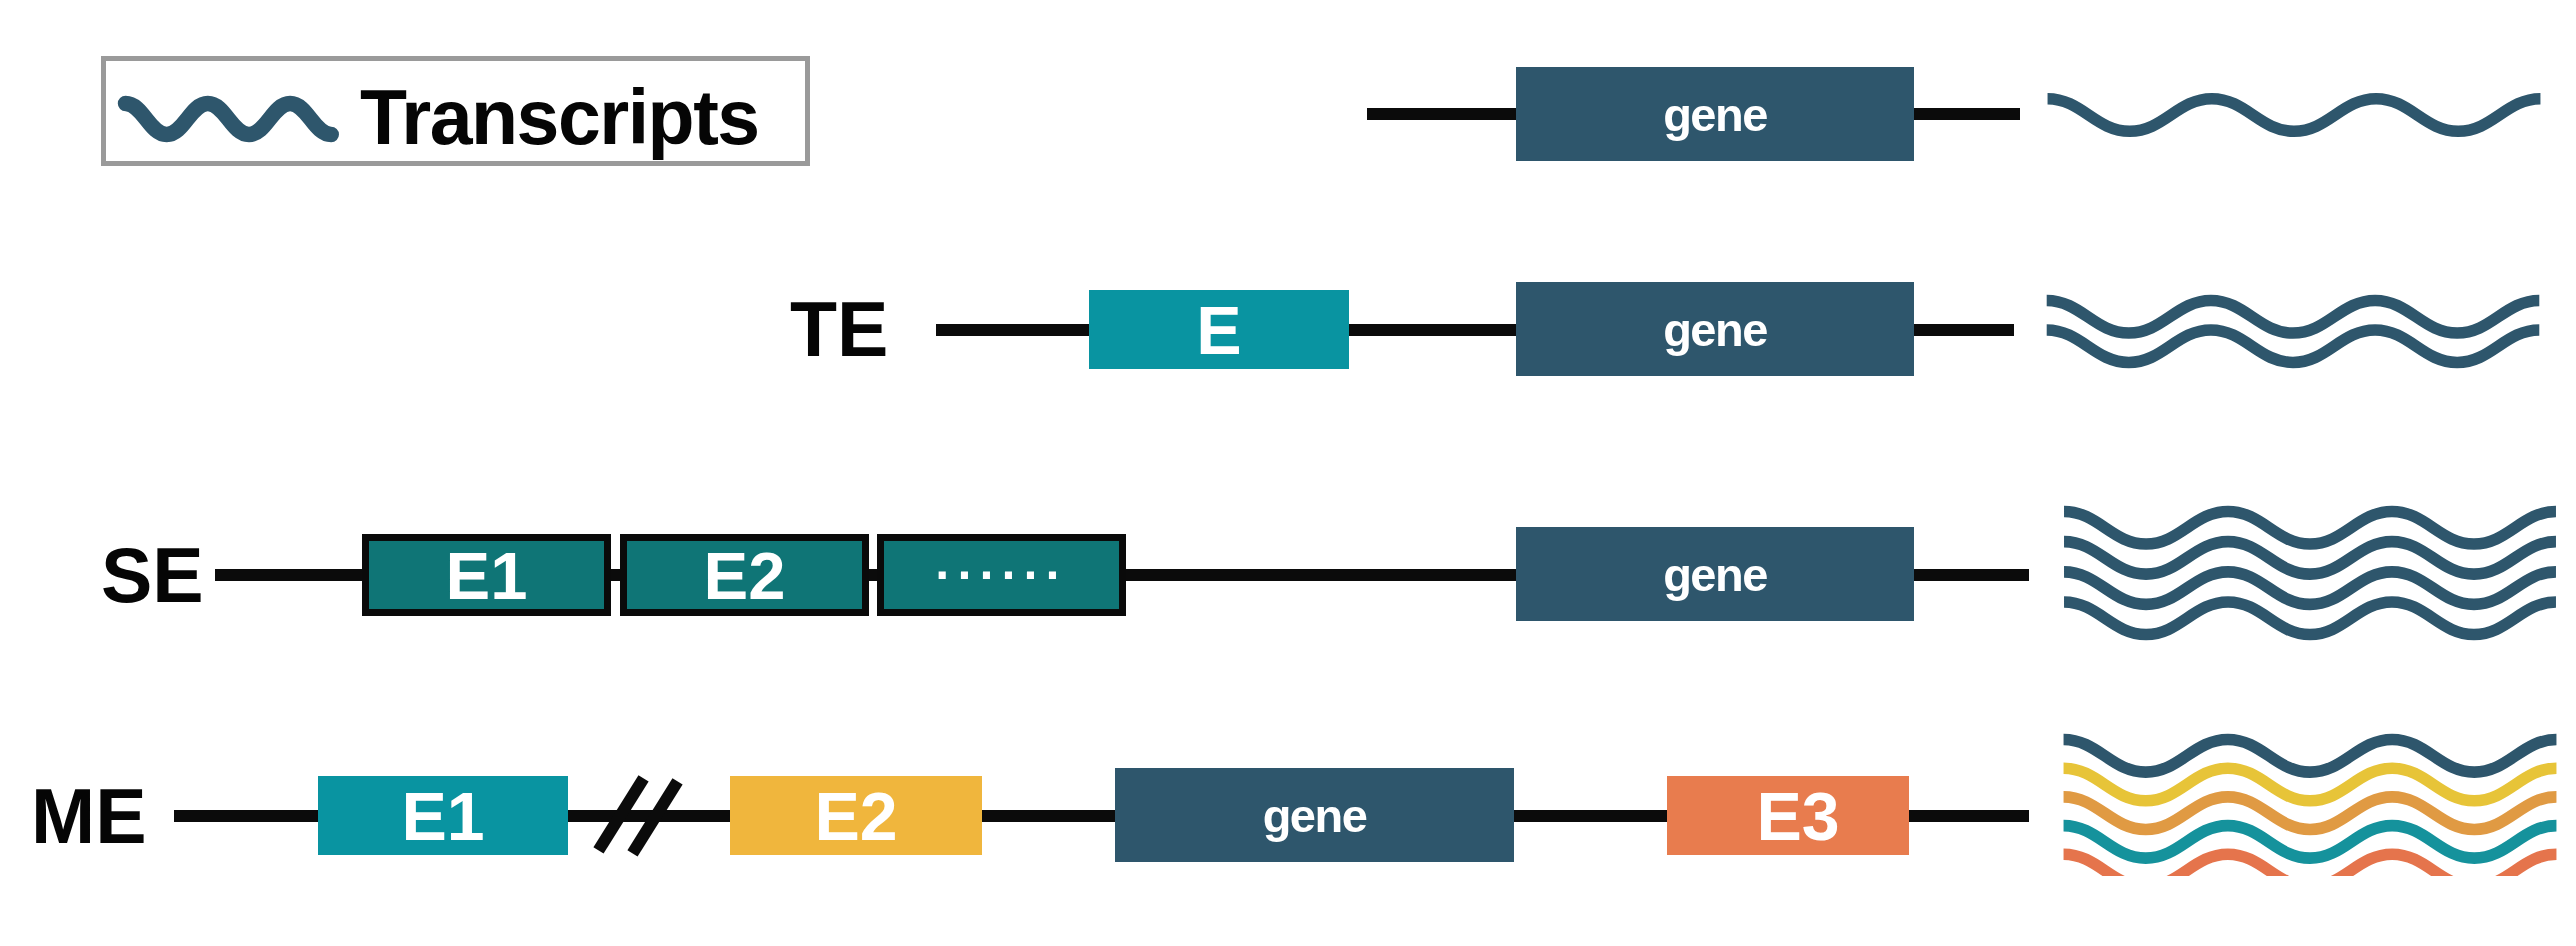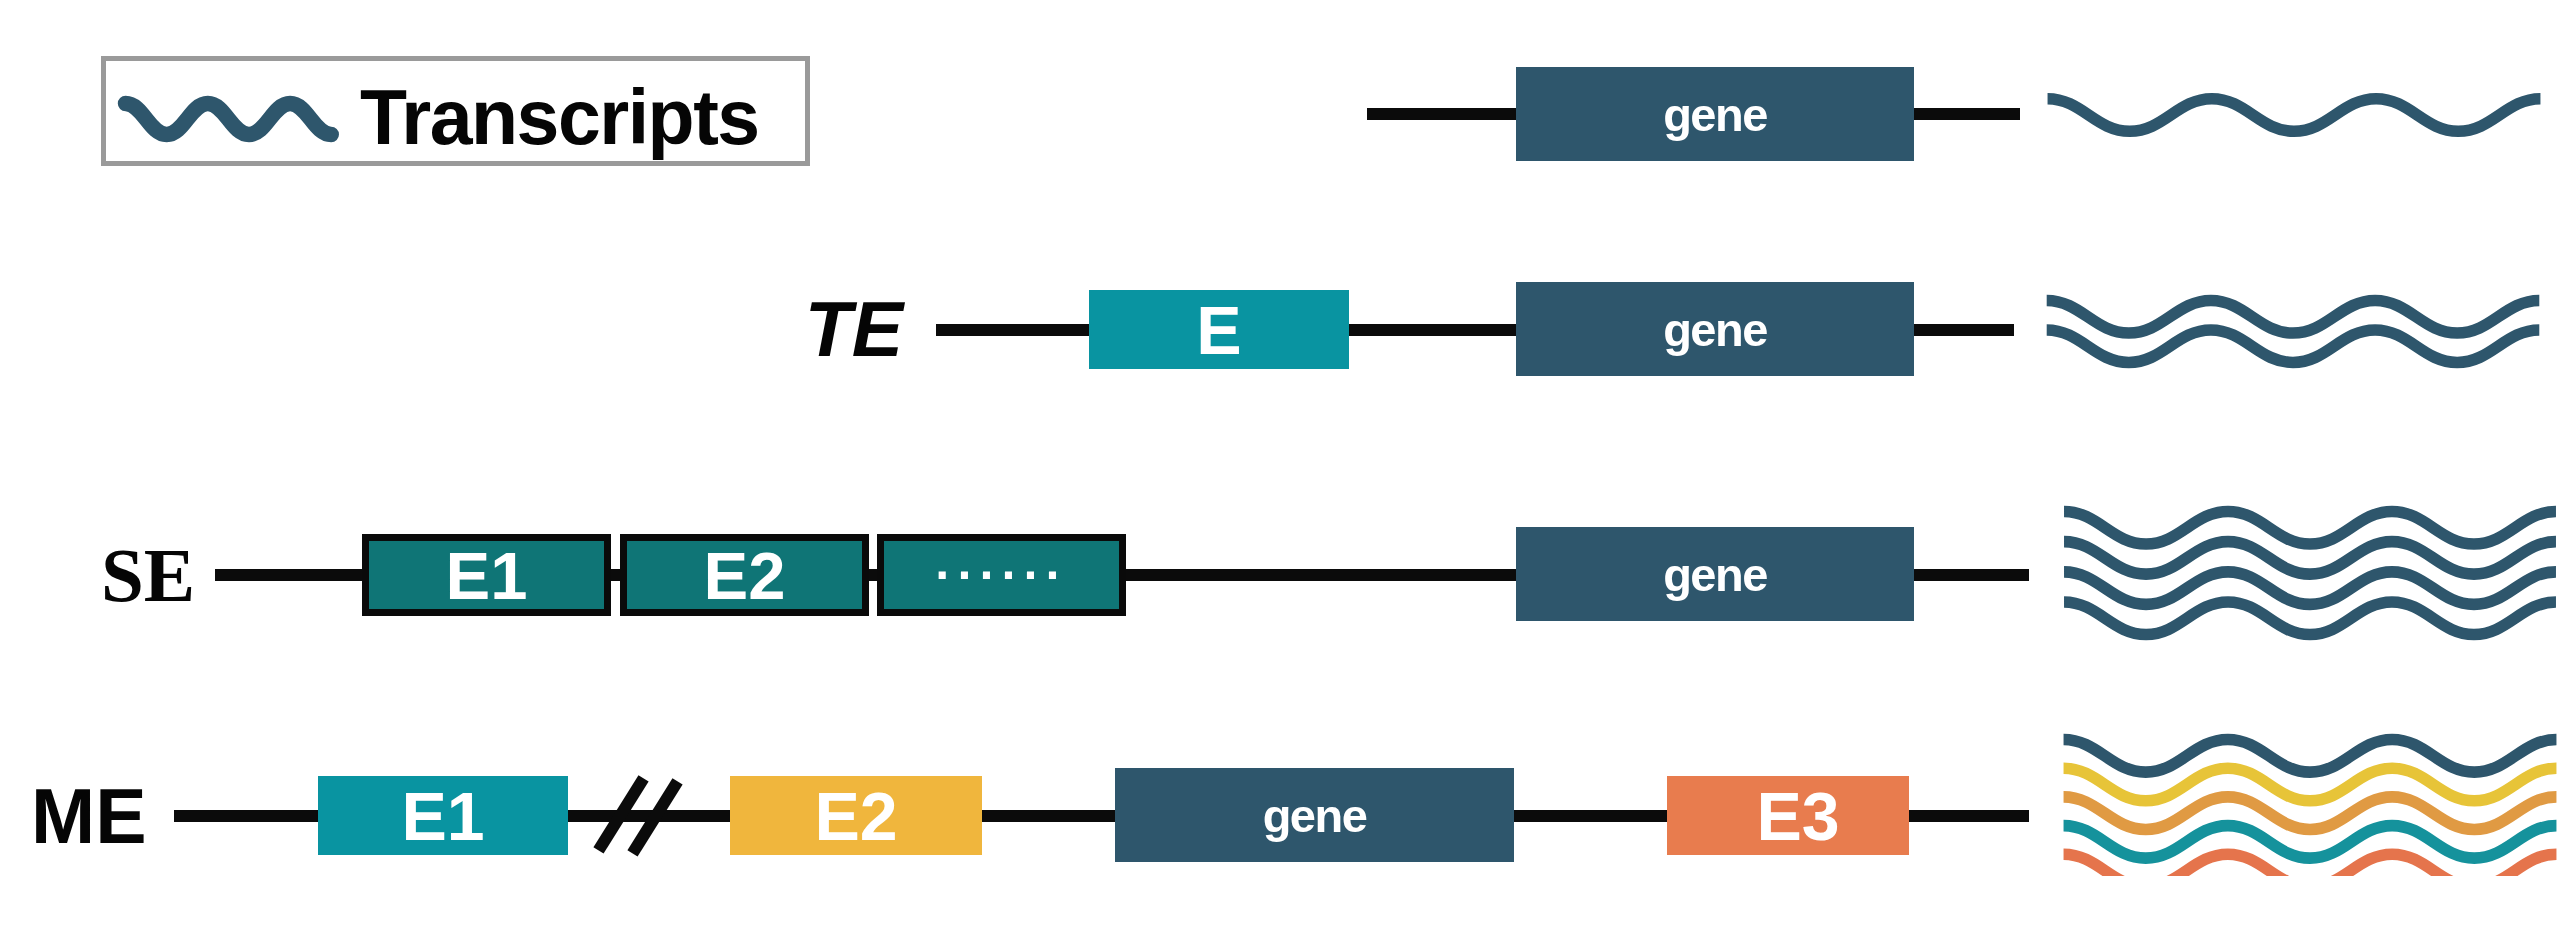--- a/index.html
+++ b/index.html
@@ -64,34 +64,34 @@
   <div class="legend-label">Transcripts</div>
 
   <div class="hline" style="left:1367px;top:108px;width:653px;"></div>
   <div class="box gene" style="left:1516px;top:67px;">
     <span>gene</span>
   </div>
   <svg class="waves" style="left:2046px;top:90px;" width="496" height="50" viewBox="0 0 640 64">
     <use href="#wv" x="2" y="11" stroke="#2E566C"></use>
   </svg>
 
-  <div class="rowlabel" style="left:790px;top:291px;width:128px;text-align:center;font-style:italic;">TE</div>
+  <div class="rowlabel" style="left:790px;top:291px;width:128px;text-align:left;">TE</div>
   <div class="hline" style="left:936px;top:324px;width:1078px;"></div>
   <div class="box teal" style="left:1089px;top:290px;width:260px;height:79px;font-size:68px;">
     <span>E</span>
   </div>
   <div class="box gene" style="left:1516px;top:282px;">
     <span>gene</span>
   </div>
   <svg class="waves" style="left:2045px;top:292px;" width="496" height="79" viewBox="0 0 640 102">
     <use href="#wv" x="2" y="11" stroke="#2E566C"></use>
     <use href="#wv" x="2" y="49" stroke="#2E566C"></use>
   </svg>
 
-  <div class="rowlabel" style="left:101px;top:537px;font-family:Liberation Serif, serif;">SE</div>
+  <div class="rowlabel" style="left:101px;top:537px;">SE</div>
   <div class="hline" style="left:215px;top:569px;width:1814px;"></div>
   <div class="box se-box" style="left:362px;">
     <span>E1</span>
   </div>
   <div class="box se-box" style="left:620px;">
     <span>E2</span>
   </div>
   <div class="box se-box dots" style="left:877px;">
     <span>······</span>
   </div>

